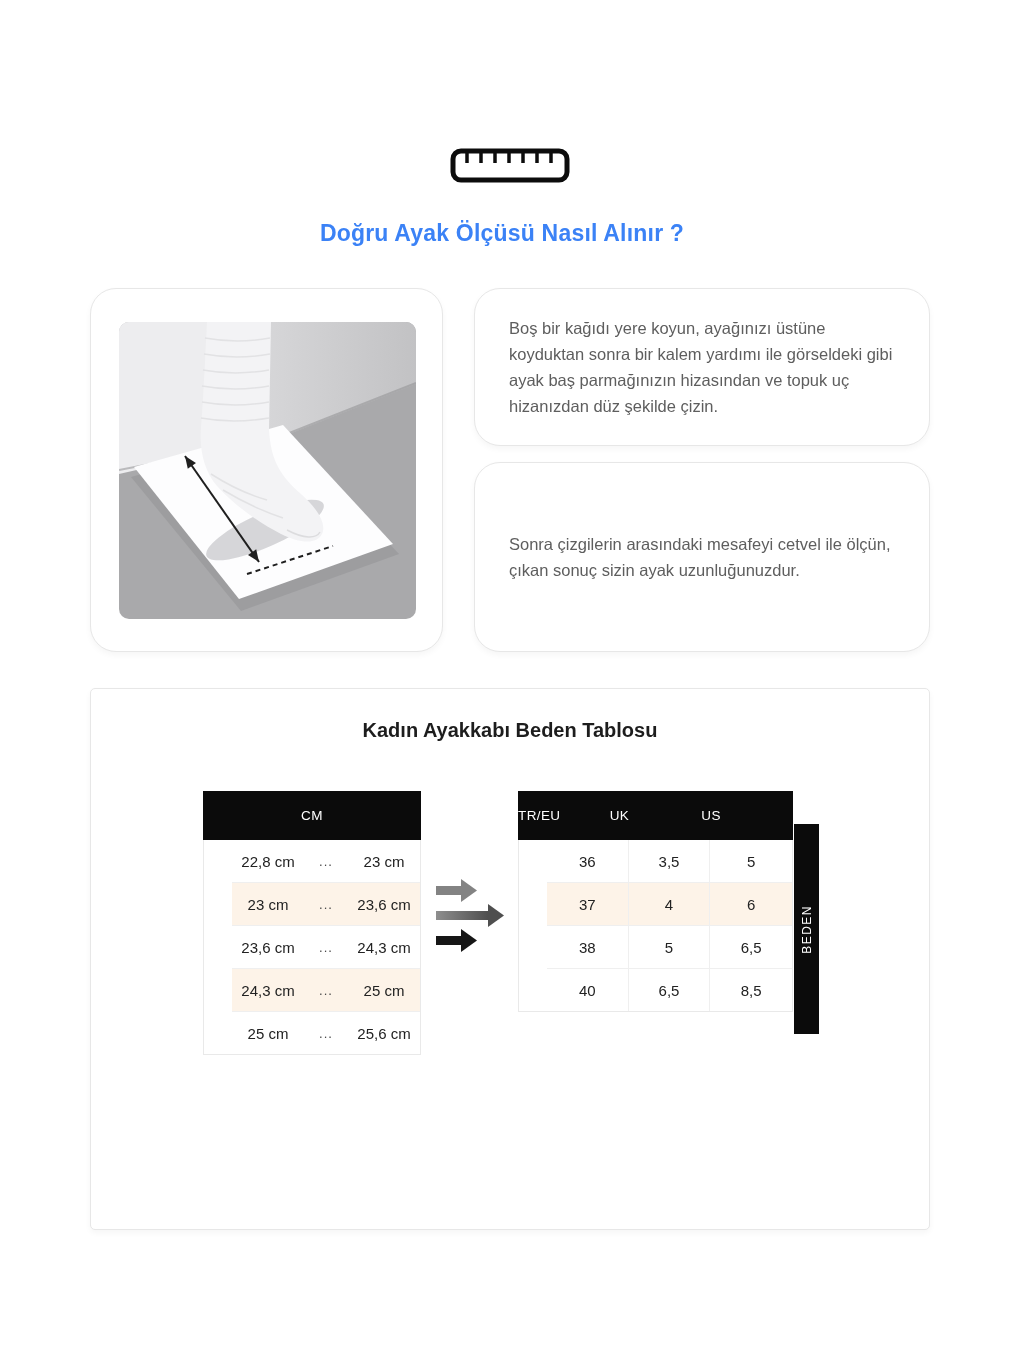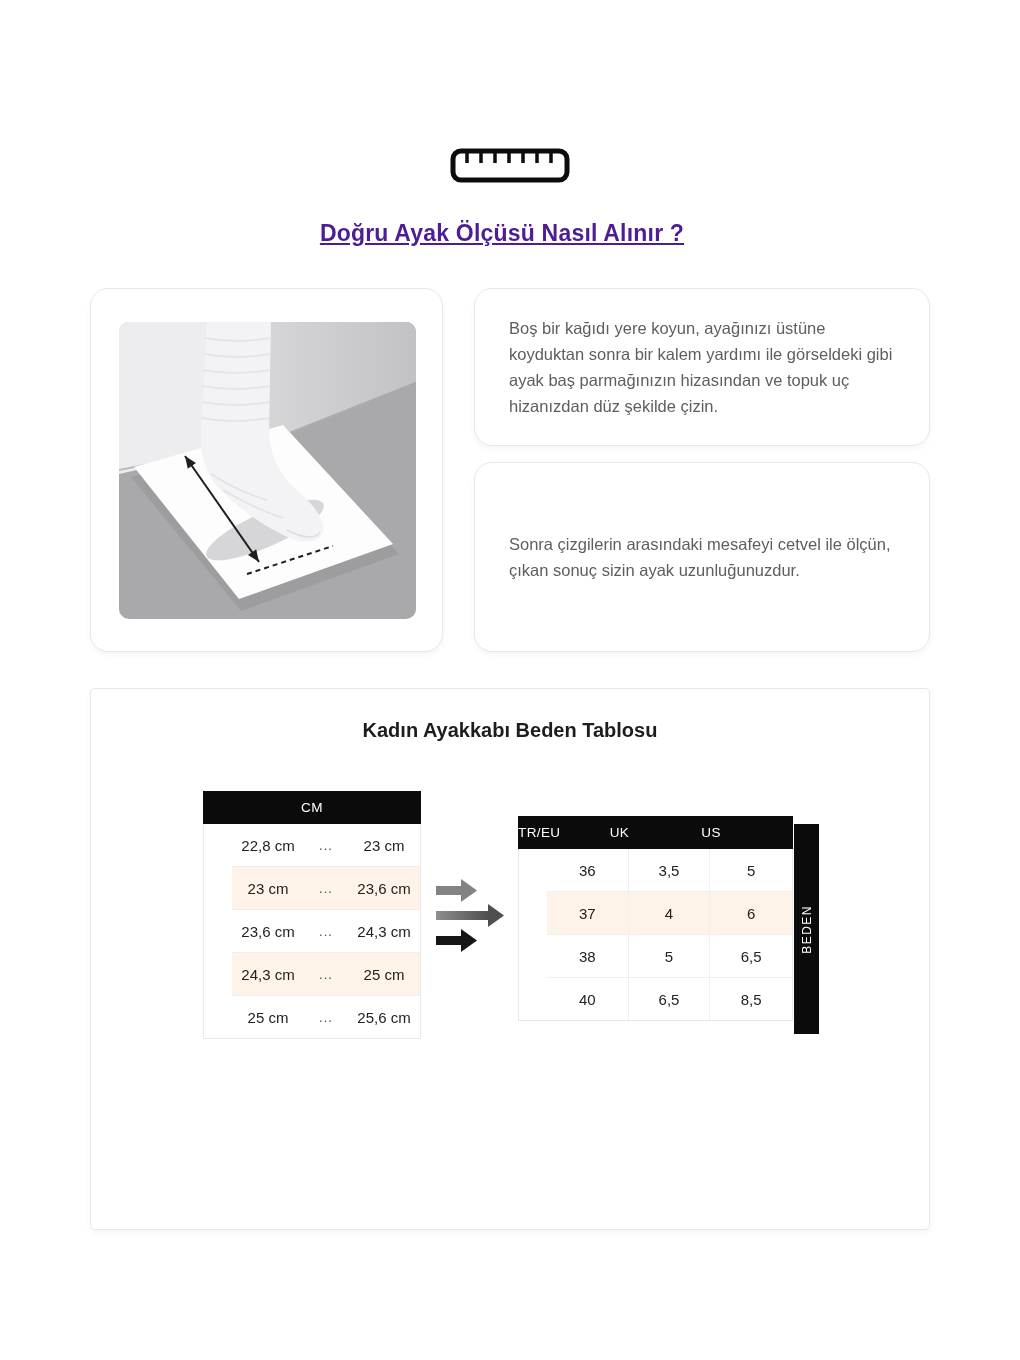--- a/index.html
+++ b/index.html
@@ -8,27 +8,27 @@
     background:#ffffff;
     font-family:"Liberation Sans", sans-serif;
     -webkit-font-smoothing:antialiased;
   }
   .abs { position:absolute; }
 
   
   .ruler-wrap { left:0; right:0; top:148px; display:flex; justify-content:center; }
   .page-title {
     left:0; right:16px; top:220px; text-align:center;
-    font-size:23px; font-weight:700; color:#4c1d95; letter-spacing:.2px;text-decoration:underline;
+    font-size:23px; font-weight:700; color:#3b82f6; letter-spacing:.2px;
   }
 
   
   .card {
     position:absolute; background:#fff;
-    border:1px solid #e7e7e7; border-radius:18px;
+    border:1px solid #e7e7e7; border-radius:26px;
     box-shadow:0 3px 6px rgba(0,0,0,.04);
     box-sizing:border-box;
   }
   .photo-card { left:90px; top:288px; width:353px; height:364px; }
   .photo-frame {
     position:absolute; left:28px; top:33px; width:297px; height:297px;
     border-radius:10px; overflow:hidden;
   }
   .txt-card-1 { left:474px; top:288px; width:456px; height:158px; }
   .txt-card-2 { left:474px; top:462px; width:456px; height:190px; }
@@ -36,38 +36,38 @@
   .body-text { font-size:16.5px; line-height:26px; color:#5e5e5e; }
 
   
   .size-card { left:90px; top:688px; width:840px; height:542px; border-radius:5px; }
   .size-title {
     left:0; right:0; top:30px; text-align:center;
     font-size:20px; font-weight:700; color:#1d1d1d;
   }
 
   .t-header {
-    height:33px; background:#0b0b0b; color:#ffffff;
+    height:49px; background:#0b0b0b; color:#ffffff;
     display:flex; align-items:center; justify-content:center;
     font-size:13.5px; letter-spacing:.4px;
   }
   .t-body { border:1px solid #e9e9e9; border-top:none; box-sizing:border-box;padding-left:28px; }
   .t-row {
     height:42px; background:#ffffff;
     border-bottom:1px solid #efefef;
     font-size:15px; color:#222222;
   }
   .t-row:last-child { border-bottom:none; }
   .t-row.alt { background:#fdf3e8; }
 
   .cm-table { left:112px; top:102px; width:218px; }
   .cm-row { display:grid; grid-template-columns:1fr 44px 1fr; align-items:center; text-align:center; }
   .cm-sep { font-size:13px; color:#4a4a4a; letter-spacing:1px; }
 
-  .intl-table { left:427px; top:102px; width:275px;margin-top:25px; }
+  .intl-table { left:427px; top:102px; width:275px; }
   .intl-head { display:grid; grid-template-columns:repeat(3,1fr); }
   .intl-row { display:grid; grid-template-columns:repeat(3,1fr); }
   .intl-row > span {
     height:100%; display:flex; align-items:center; justify-content:center;
     border-right:1px solid #efefef; box-sizing:border-box;
   }
   .intl-row > span:last-child { border-right:none; }
 
   .beden-strip {
     left:703px; top:135px; width:25px; height:210px; background:#0b0b0b;

